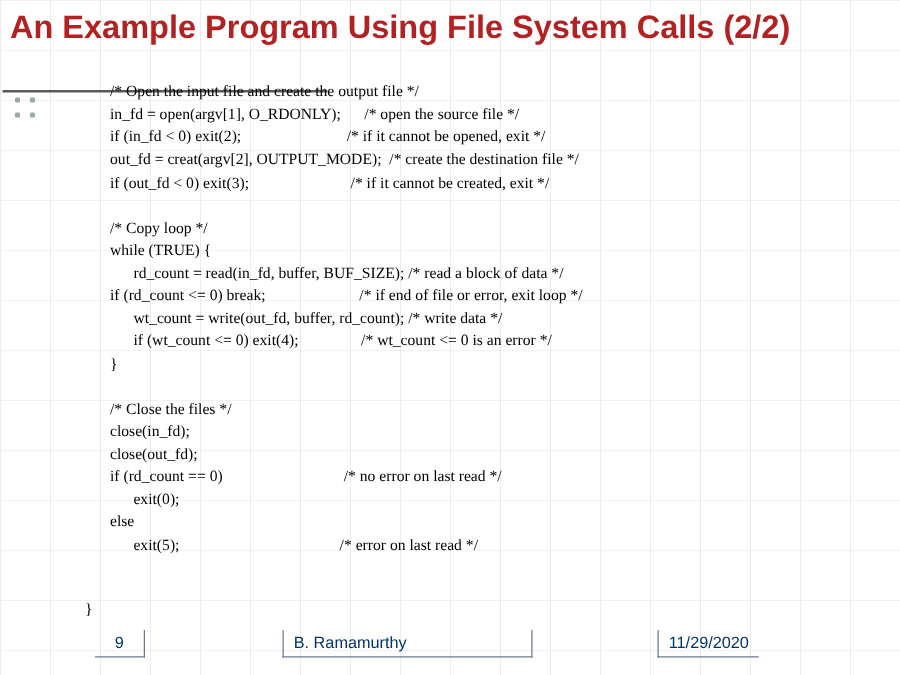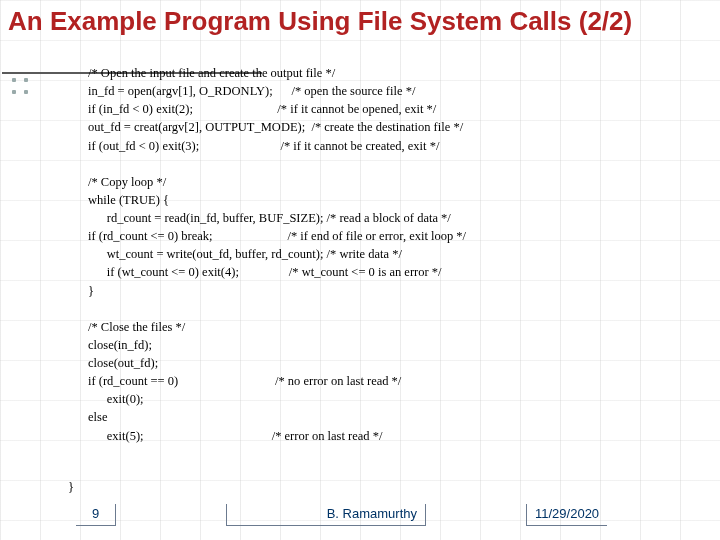--- a/index.html
+++ b/index.html
@@ -79,21 +79,21 @@
     margin-left: 76px;
     padding: 2px 10px 4px 10px;
     border-bottom: 1px solid #6b7a8f;
     border-right: 1px solid #6b7a8f;
     min-width: 40px;
     text-align: center;
   }
   .author-box {
     margin-left: 110px;
     width: 200px;
-    text-align: right;
+    text-align: left;
     padding: 2px 8px 4px 8px;
     border-bottom: 1px solid #6b7a8f;
     border-left: 1px solid #6b7a8f;
     border-right: 1px solid #6b7a8f;
   }
   .date-box {
     margin-left: 100px;
     padding: 2px 8px 4px 8px;
     border-bottom: 1px solid #6b7a8f;
     border-left: 1px solid #6b7a8f;

